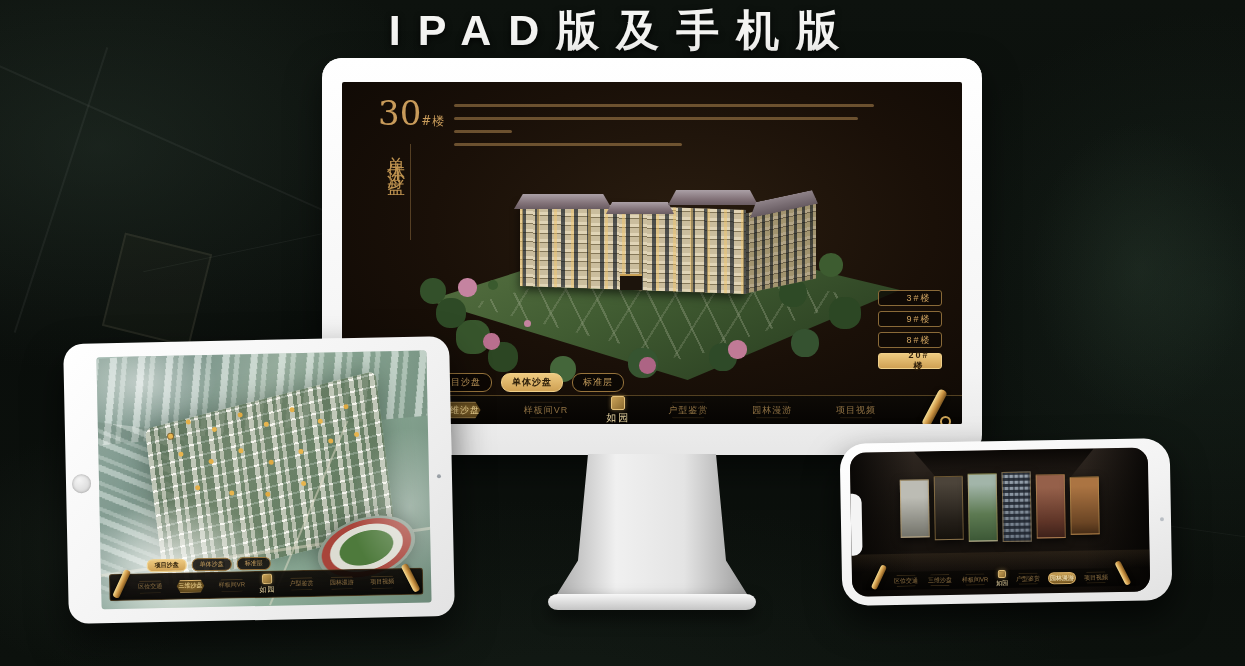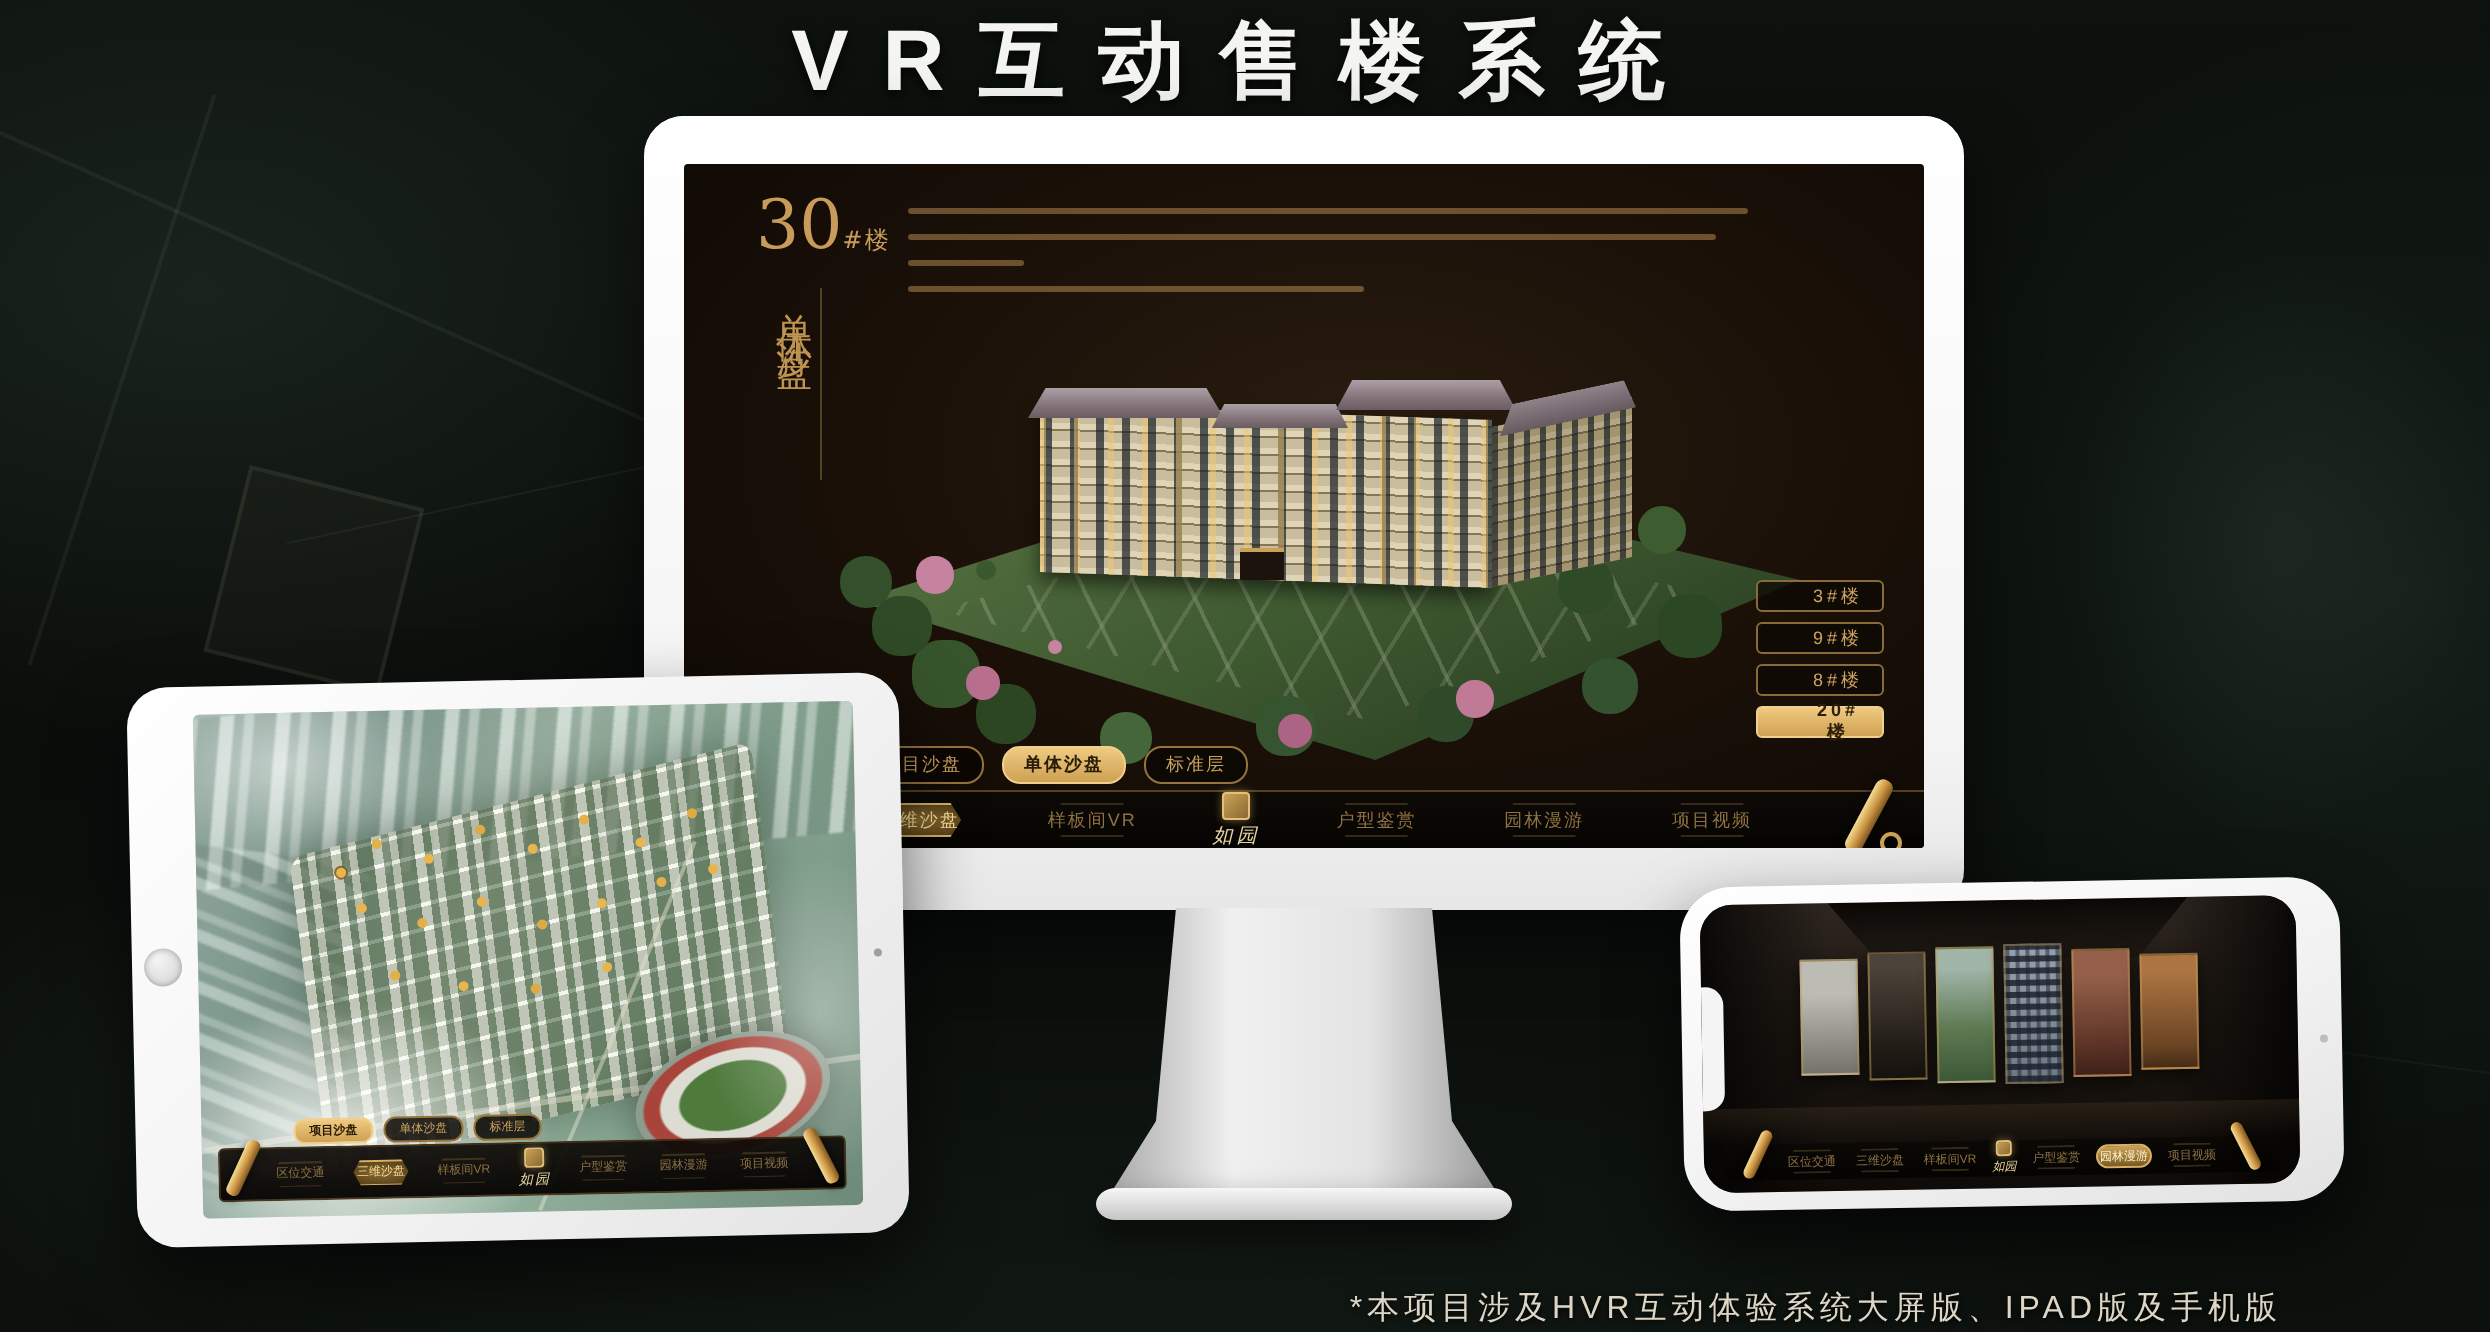--- a/index.html
+++ b/index.html
@@ -102,21 +102,21 @@
   .nav-item{position:relative;font-size:9px;color:#8f7143;letter-spacing:1px;padding:3px 6px;white-space:nowrap;}
   .nav-item span{position:relative;z-index:1;}
   .nav-item::before{content:"";position:absolute;left:50%;top:50%;width:46px;height:15px;
     transform:translate(-50%,-50%);border:1px solid rgba(150,115,60,.32);
     clip-path:polygon(7% 50%,18% 0,82% 0,93% 50%,82% 100%,18% 100%);}
   .nav-item.active{color:#f6dc98;}
   .nav-item.active::before{background:radial-gradient(ellipse,#8a6a30,#4e3a14);border-color:#d8b068;}
   .brand{display:flex;flex-direction:column;align-items:center;gap:1px;}
   .seal{width:12px;height:12px;border:1px solid #e3c078;border-radius:2px;
     background:linear-gradient(135deg,#caa257,#8a6a30);box-shadow:0 0 4px rgba(220,180,100,.5);}
-  .brand-name{font-size:10px;color:#e8d5a2;letter-spacing:2px;font-family:"DejaVu Serif","Liberation Serif",serif;font-style:italic;}
+  .brand-name{font-size:10px;color:#e8d5a2;letter-spacing:2px;font-family:"DejaVu Serif","Liberation Serif",serif;}
   .scroll{position:relative;width:40px;height:28px;}
   .scroll::before{content:"";position:absolute;left:16px;top:-8px;width:9px;height:40px;border-radius:4px;
     background:linear-gradient(90deg,#f6dc92,#ca9242 55%,#7a5520);transform:rotate(28deg);
     box-shadow:0 2px 5px rgba(0,0,0,.6);}
   .scroll::after{content:"";position:absolute;left:26px;top:20px;width:7px;height:7px;border:2px solid #caa257;border-radius:50%;}
 
   
   .tablet{position:absolute;left:66px;top:340px;width:386px;height:280px;z-index:3;transform:rotate(-1.2deg);}
   .t-frame{position:absolute;inset:0;border-radius:20px;
     background:linear-gradient(135deg,#ffffff 0%,#f1f1f1 60%,#e3e3e3 100%);
@@ -221,21 +221,21 @@
 
 <div class="stage">
   <div class="bg-line bg-l1"></div>
   <div class="bg-line bg-l2"></div>
   <div class="bg-line bg-l3"></div>
   <div class="bg-line bg-l4"></div>
   <div class="bg-frame"></div>
   <div class="bg-soft bg-s1"></div>
   <div class="bg-soft bg-s2"></div>
 
-  <div class="page-title">VR互动售楼系统</div>
+  <div class="page-title">IPAD版及手机版</div>
 
   <div class="monitor">
     <div class="m-frame"></div>
     <div class="m-neck"></div>
     <div class="m-base"></div>
     <div class="m-screen">
 
       <div class="sc-num"><span>30</span><span class="sc-suffix">#楼</span></div>
       <div class="sc-vert">单体沙盘</div>
       <div class="sc-vline"></div>
@@ -358,14 +358,13 @@
         <div class="nav-item"><span>户型鉴赏</span></div>
         <div class="nav-item active"><span>园林漫游</span></div>
         <div class="nav-item"><span>项目视频</span></div>
         <div class="mini-scroll p-sc-r"></div>
       </div>
     </div>
     <div class="p-notch"></div>
     <div class="p-cam"></div>
   </div>
 
-  <div class="footnote">*本项目涉及HVR互动体验系统大屏版、IPAD版及手机版</div>
 </div>
 
 </body></html>

